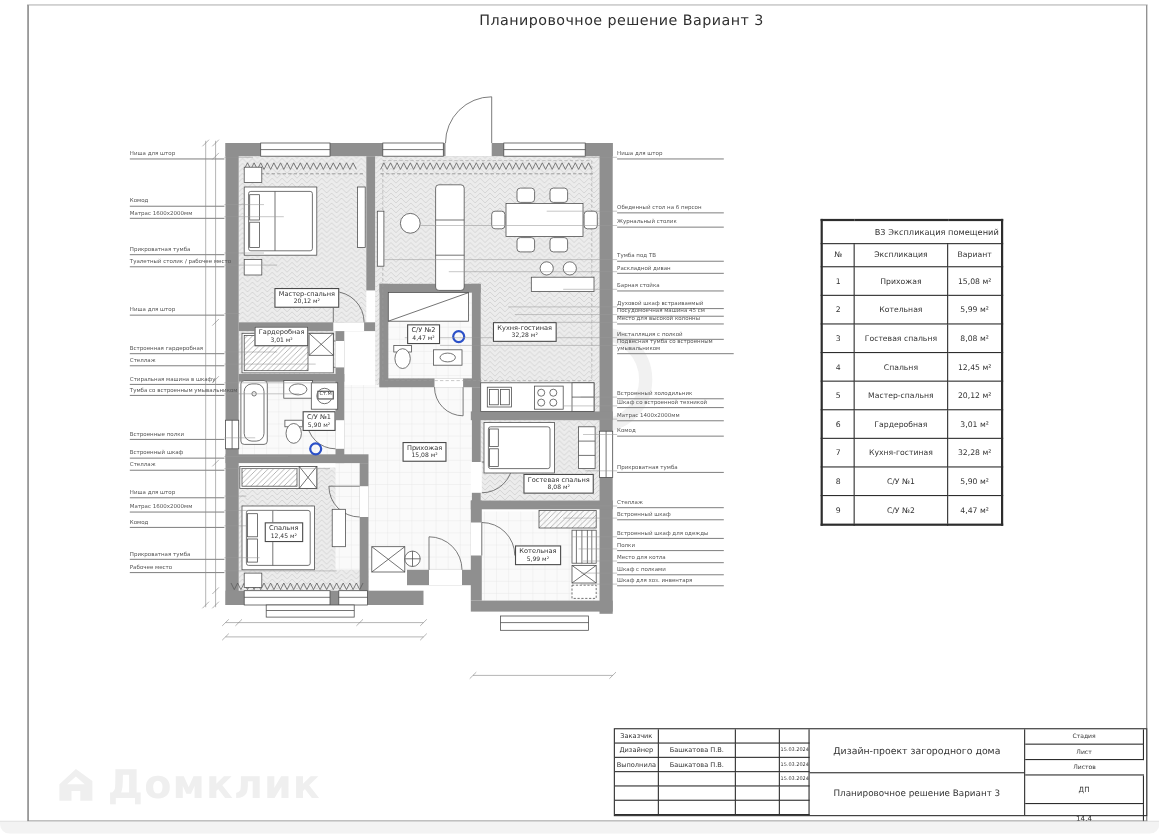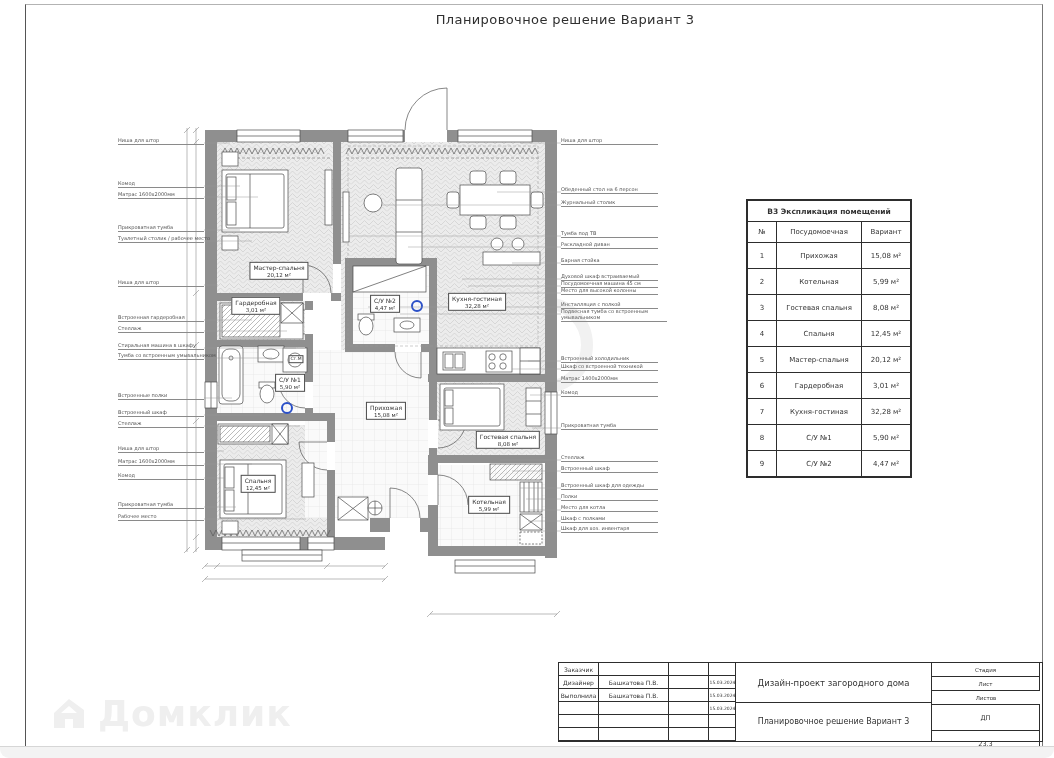--- a/index.html
+++ b/index.html
@@ -19,21 +19,21 @@
   
   .anL{position:absolute;left:118px;width:86px;border-bottom:.5px solid #8a8a8a;
        font-size:5px;line-height:1.1;color:#555;padding-bottom:.5px;white-space:nowrap;z-index:4;}
   .anR{position:absolute;left:561px;width:97px;border-bottom:.5px solid #8a8a8a;
        font-size:5px;line-height:1.1;color:#555;padding-bottom:.5px;white-space:nowrap;z-index:4;}
   .anR.wrap{white-space:normal;width:106px;}
   
   table.legend{position:absolute;left:746px;top:199px;width:166px;border-collapse:collapse;
                border:2px solid #2d2d2d;font-size:7px;color:#333;background:#fff;z-index:6;}
   table.legend th,table.legend td{border:1px solid #2d2d2d;text-align:center;padding:0 2px;}
-  table.legend .ttl{height:20px;font-weight:bold;font-size:7.5px;border-bottom:1.5px solid #2d2d2d;}
+  table.legend .ttl{height:20px;font-weight:normal;font-size:7.5px;border-bottom:1.5px solid #2d2d2d;text-align:right;}
   table.legend .hdr th{height:20px;font-weight:normal;border-bottom:1.5px solid #2d2d2d;}
   table.legend tbody td{height:25px;border-bottom:1.5px solid #2d2d2d;}
   table.legend td.c-num{width:24px;}
   table.legend td.c-area{width:44px;}
   
   .tb{position:absolute;left:558px;top:662px;width:483px;height:78px;border:1.5px solid #2d2d2d;
       font-size:6px;color:#333;background:#fff;z-index:6;}
   .tb *{box-sizing:border-box;}
   .tb-left{position:absolute;left:0;top:0;width:177px;height:78px;display:grid;
            grid-template-columns:40px 70px 40px 27px;grid-auto-rows:13px;border-right:1px solid #2d2d2d;}
@@ -438,21 +438,21 @@
 <div class="anR" style="top:516px">Шкаф с полками</div>
 <div class="anR" style="top:526px">Шкаф для хоз. инвентаря</div>
 
 <table class="legend">
   <thead>
     <tr>
         <th colspan="3" class="ttl">В3 Экспликация помещений</th>
       </tr>
     <tr class="hdr">
       <th>№</th>
-      <th>Посудомоечная</th>
+      <th>Экспликация</th>
       <th>Вариант</th>
     </tr>
   </thead>
   <tbody>
     <tr>
         <td class="c-num">1</td>
         <td>Прихожая</td>
         <td class="c-area">15,08 м²</td>
       </tr>
     <tr>
@@ -530,21 +530,21 @@
     <div class="c2">Планировочное решение Вариант 3</div>
   </div>
   <div class="tb-right">
     <div class="hrow">
       <div>Стадия</div>
       <div>Лист</div>
       <div>Листов</div>
     </div>
     <div class="vrow">
       <div>ДП</div>
-      <div>23.3</div>
+      <div>14.4</div>
       <div>19</div>
     </div>
   </div>
 </div>
 
 <div class="wm">
   <svg width="42" height="42" viewBox="0 0 42 42">
     <path d="M6 21 L21 7 L36 18 V36 H25 V27 H17 V36 H6 Z M21 14 L13 21 H29 Z" fill="#efefef" fill-rule="evenodd"></path>
   </svg>
   <span class="wm-text">Домклик</span>

